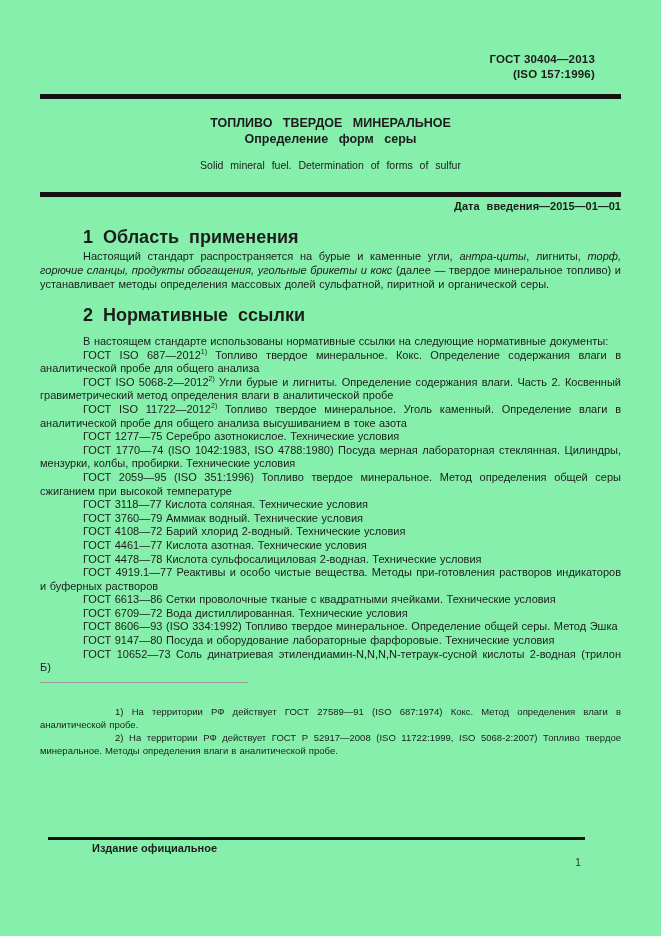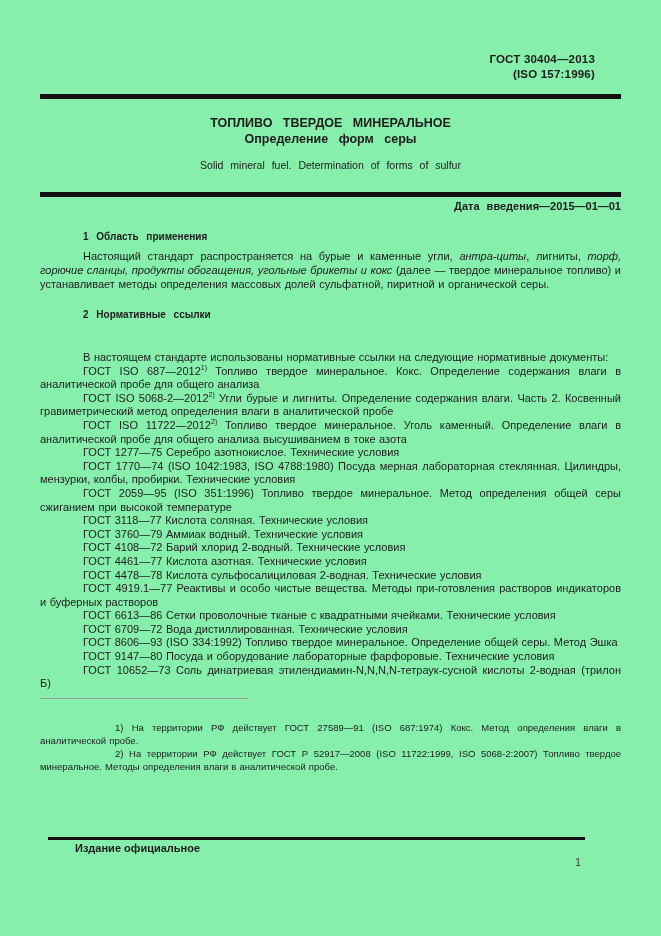--- a/index.html
+++ b/index.html
@@ -20,39 +20,39 @@
   .rule-top{margin-top:12px;}
   .rule-date{margin-top:21px;}
   .title-ru{
     margin-top:16px; text-align:center; font-weight:bold;
     font-size:12.5px; line-height:16px; word-spacing:7px;
   }
   .title-en{margin-top:12px; text-align:center; font-size:10.5px; word-spacing:4px;}
   .date-line{margin-top:3px; text-align:right; font-weight:bold; font-size:11px; word-spacing:4px;}
   h2{
     margin:0; margin-top:17px; padding-left:43px;
-    font-size:10px; line-height:16px; font-weight:bold; word-spacing:5px;
+    font-size:18px; line-height:16px; font-weight:bold; word-spacing:5px;
   }
   h2.s2{margin-top:16px;}
   p.body{
     margin:0; font-size:11px; line-height:13.6px;
     text-align:justify; text-indent:43px; word-spacing:.5px;
   }
   p.scope{margin-top:4px; line-height:14px;}
-  .intro-wrap{margin-top:28px;}
+  .intro-wrap{margin-top:12px;}
   em{font-style:italic;}
   sup{font-size:7px; line-height:0; vertical-align:super;}
   .footsep{margin-top:7px; width:208px; height:1px; background:#9a9a9a;}
   .footnotes{margin-top:22px;}
   .footnotes p{
     margin:0; font-size:9.5px; line-height:13px;
     text-align:justify; text-indent:75px; word-spacing:.5px;
   }
   .bottom-rule{position:absolute; left:48px; top:837px; width:537px; height:3px; background:#121212;}
-  .edition{position:absolute; left:75px; top:842px; font-weight:bold; font-size:11px;}
+  .edition{position:absolute; left:92px; top:842px; font-weight:bold; font-size:11px;}
   .pagenum{position:absolute; left:575px; top:856px; font-size:11px; color:#3a3a3a;}
 </style>
 </head>
 <body>
 
 <div class="page">
   <div class="content">
 
     <div class="docnum">
       <div>ГОСТ 30404—2013</div>

